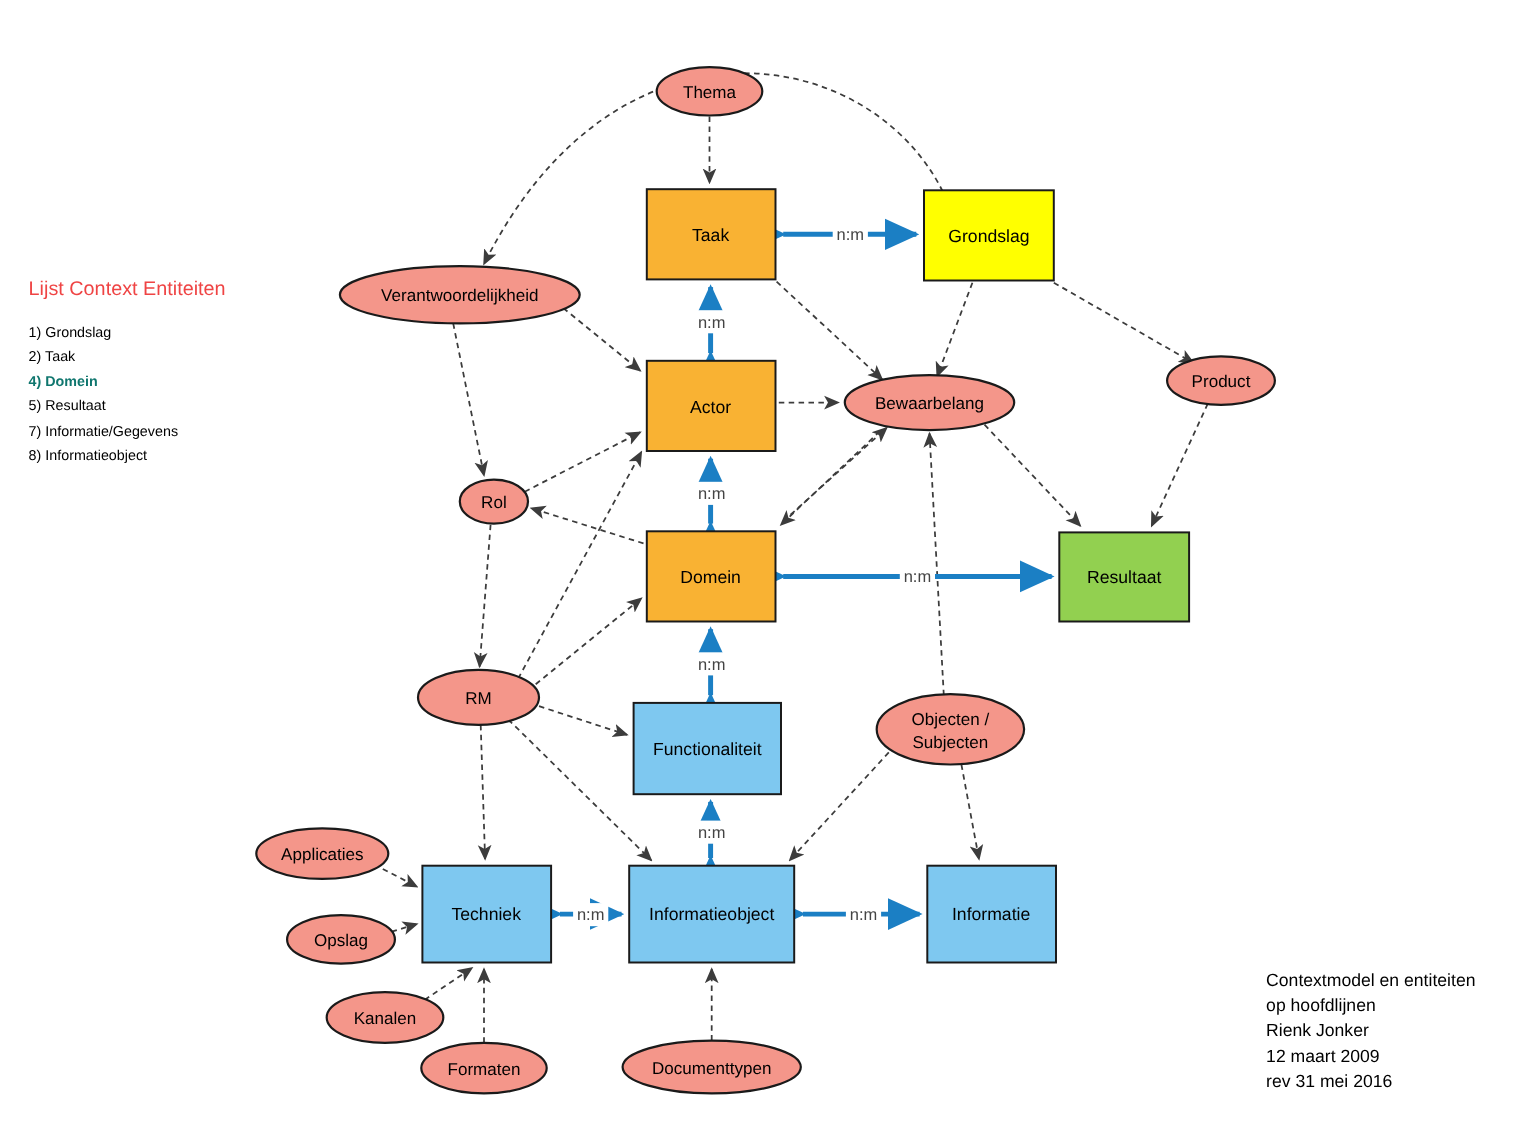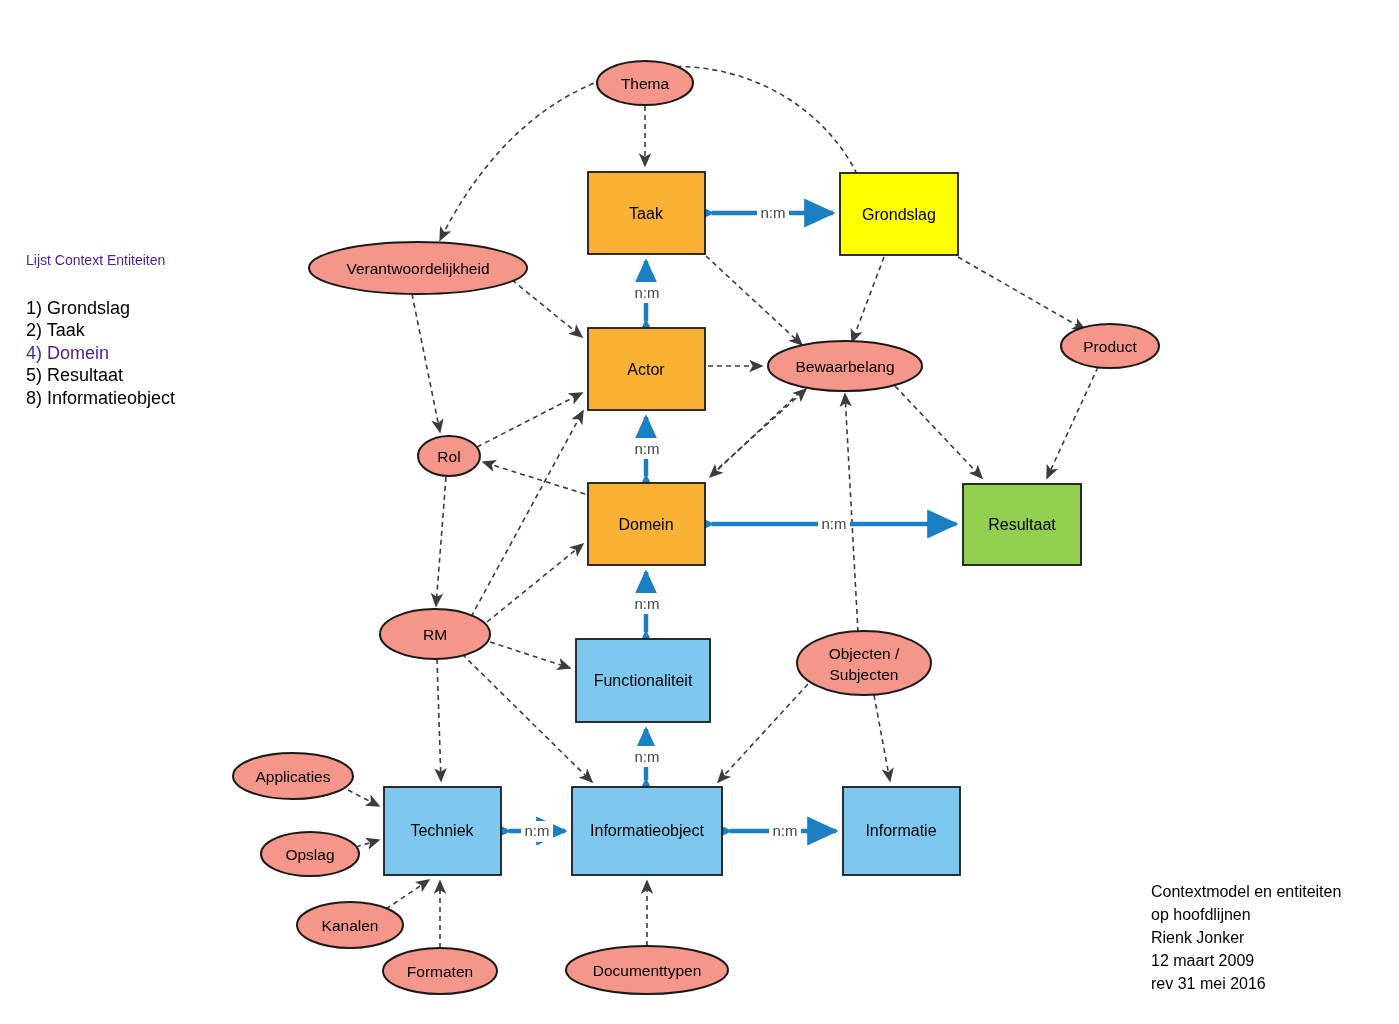--- a/index.html
+++ b/index.html
@@ -21,32 +21,32 @@
     width: 1399px;
     height: 1024px;
   }
   .legend {
     position: absolute;
     left: 26px;
     top: 252px;
     width: 260px;
   }
   .legend-title {
-    font-size: 14px;
-    color: #4c1d95;
-    margin-bottom: 29px;
+    font-size: 18px;
+    color: #ef4444;
+    margin-bottom: 18px;
     white-space: nowrap;
   }
   .legend-item {
-    font-size: 18px;
+    font-size: 13px;
     color: #000;
     line-height: 22.4px;
     white-space: nowrap;
   }
-  .legend-item.hl { color: #4c1d95; }
+  .legend-item.hl { color: #0f766e; font-weight: bold; }
   .caption {
     position: absolute;
     left: 1151px;
     top: 880px;
     font-size: 16px;
     line-height: 23px;
     color: #000;
     white-space: nowrap;
   }
   svg text {
@@ -261,20 +261,21 @@
     </g>
   </g>
 </svg>
 
 <div class="legend">
   <div class="legend-title">Lijst Context Entiteiten</div>
   <div class="legend-item">1) Grondslag</div>
   <div class="legend-item">2) Taak</div>
   <div class="legend-item hl">4) Domein</div>
   <div class="legend-item">5) Resultaat</div>
+  <div class="legend-item">7) Informatie/Gegevens</div>
   <div class="legend-item">8) Informatieobject</div>
 </div>
 
 <div class="caption">
   <div>Contextmodel en entiteiten</div>
   <div>op hoofdlijnen</div>
   <div>Rienk Jonker</div>
   <div>12 maart 2009</div>
   <div>rev 31 mei 2016</div>
 </div>

